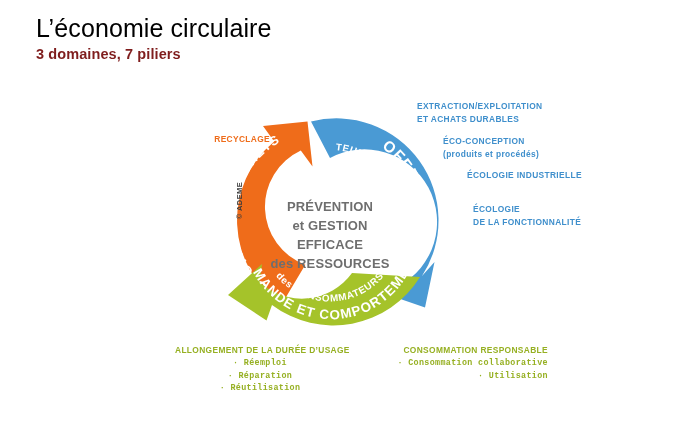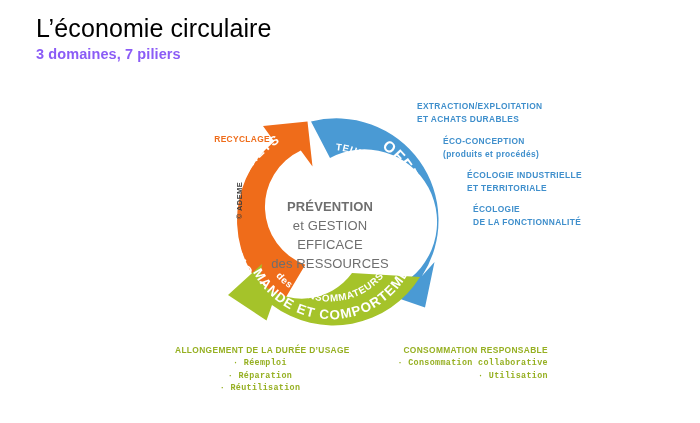--- a/index.html
+++ b/index.html
@@ -25,21 +25,21 @@
     font-size: 25px;
     font-weight: 400;
     color: #000000;
     letter-spacing: 0.1px;
     line-height: 1.12;
     white-space: nowrap;
   }
   #page-subtitle {
     font-size: 14.5px;
     font-weight: 700;
-    color: #8b5cf6;
+    color: #7f1d1d;
     margin-top: 4px;
     letter-spacing: 0.1px;
     white-space: nowrap;
   }
 
   
   #diagram {
     position: absolute;
     left: 0;
     top: 0;
@@ -76,21 +76,21 @@
     top: 198px;
     width: 124px;
     text-align: center;
     color: #6e6e6e;
     font-size: 13px;
     font-weight: 700;
     line-height: 1.45;
     letter-spacing: 0.15px;
   }
   #center-text .soft {
-    font-weight: 400;
+    font-weight: 700;
   }
 
   
   #credit {
     position: absolute;
     left: 209px;
     top: 196px;
     width: 60px;
     text-align: center;
     font-size: 7.4px;
@@ -221,21 +221,20 @@
   <div class="label-block blue-label" id="blue-1">
     <span class="ttl">EXTRACTION/EXPLOITATION</span>
     <span class="sub">ET ACHATS DURABLES</span>
   </div>
   <div class="label-block blue-label" id="blue-2">
     <span class="ttl">ÉCO-CONCEPTION</span>
     <span class="sub">(produits et procédés)</span>
   </div>
   <div class="label-block blue-label" id="blue-3">
     <span class="ttl">ÉCOLOGIE INDUSTRIELLE</span>
-    <span class="sub">ET TERRITORIALE</span>
   </div>
   <div class="label-block blue-label" id="blue-4">
     <span class="ttl">ÉCOLOGIE</span>
     <span class="sub">DE LA FONCTIONNALITÉ</span>
   </div>
 
   <div class="label-block green-label" id="green-left">
     <span class="ttl">ALLONGEMENT DE LA DURÉE D’USAGE</span>
     <span class="bullet-list">
       <span class="bi">· Réemploi</span>

